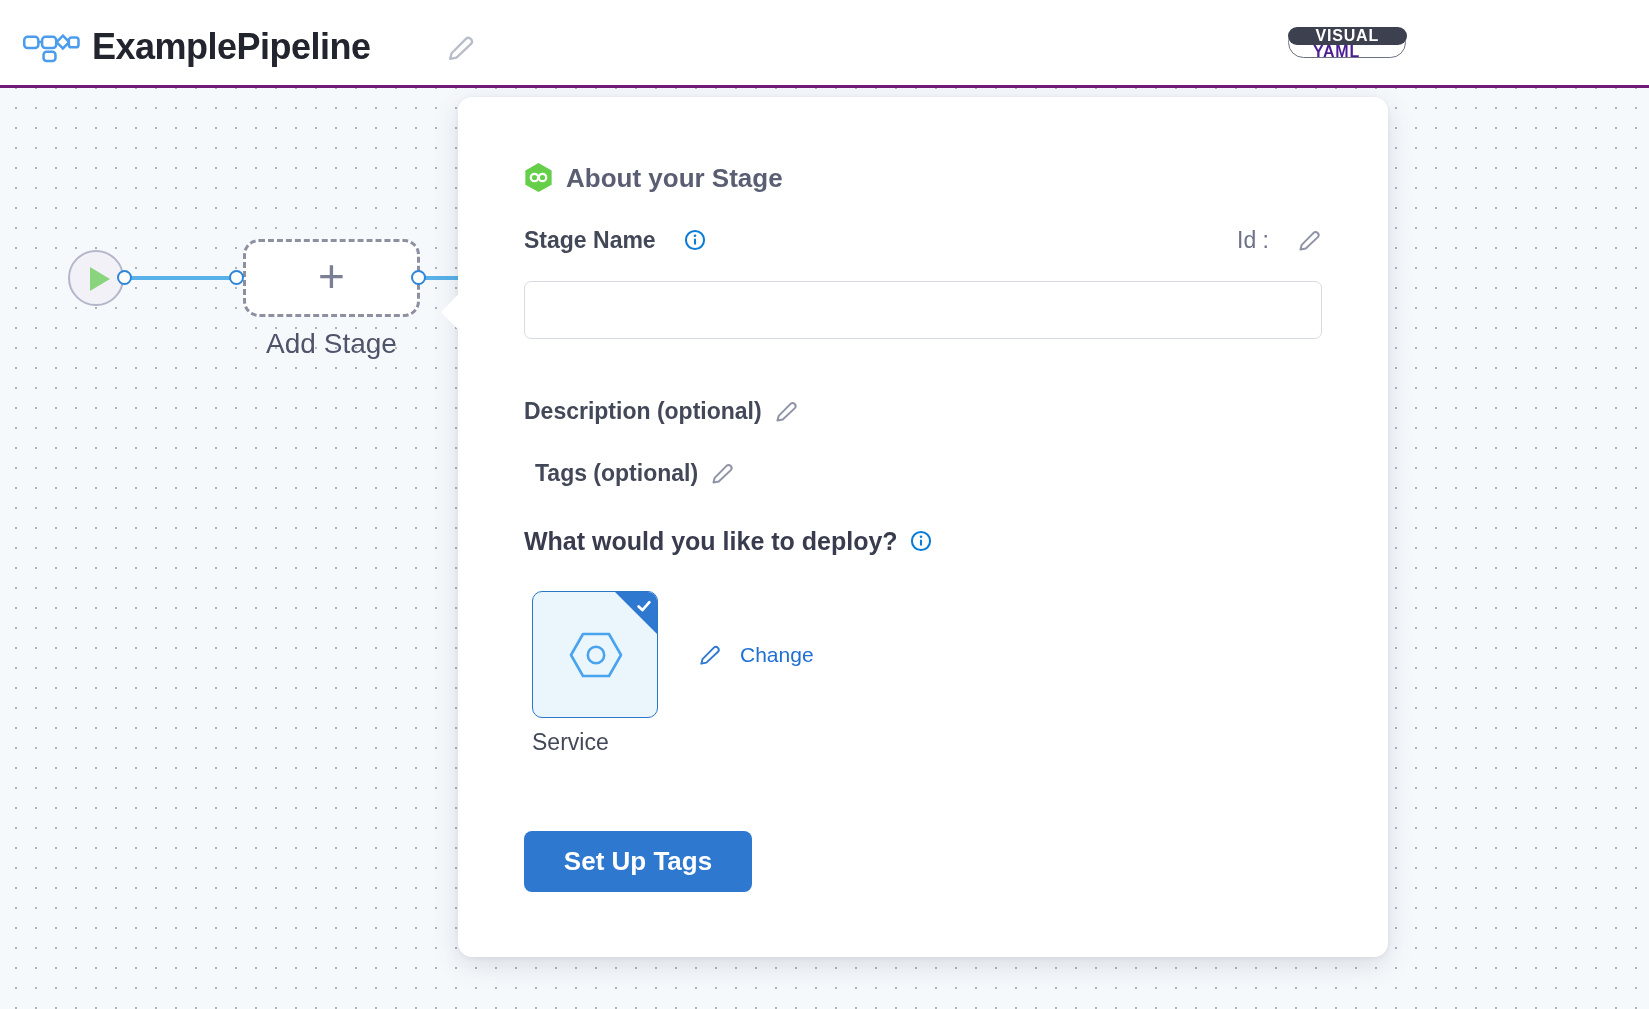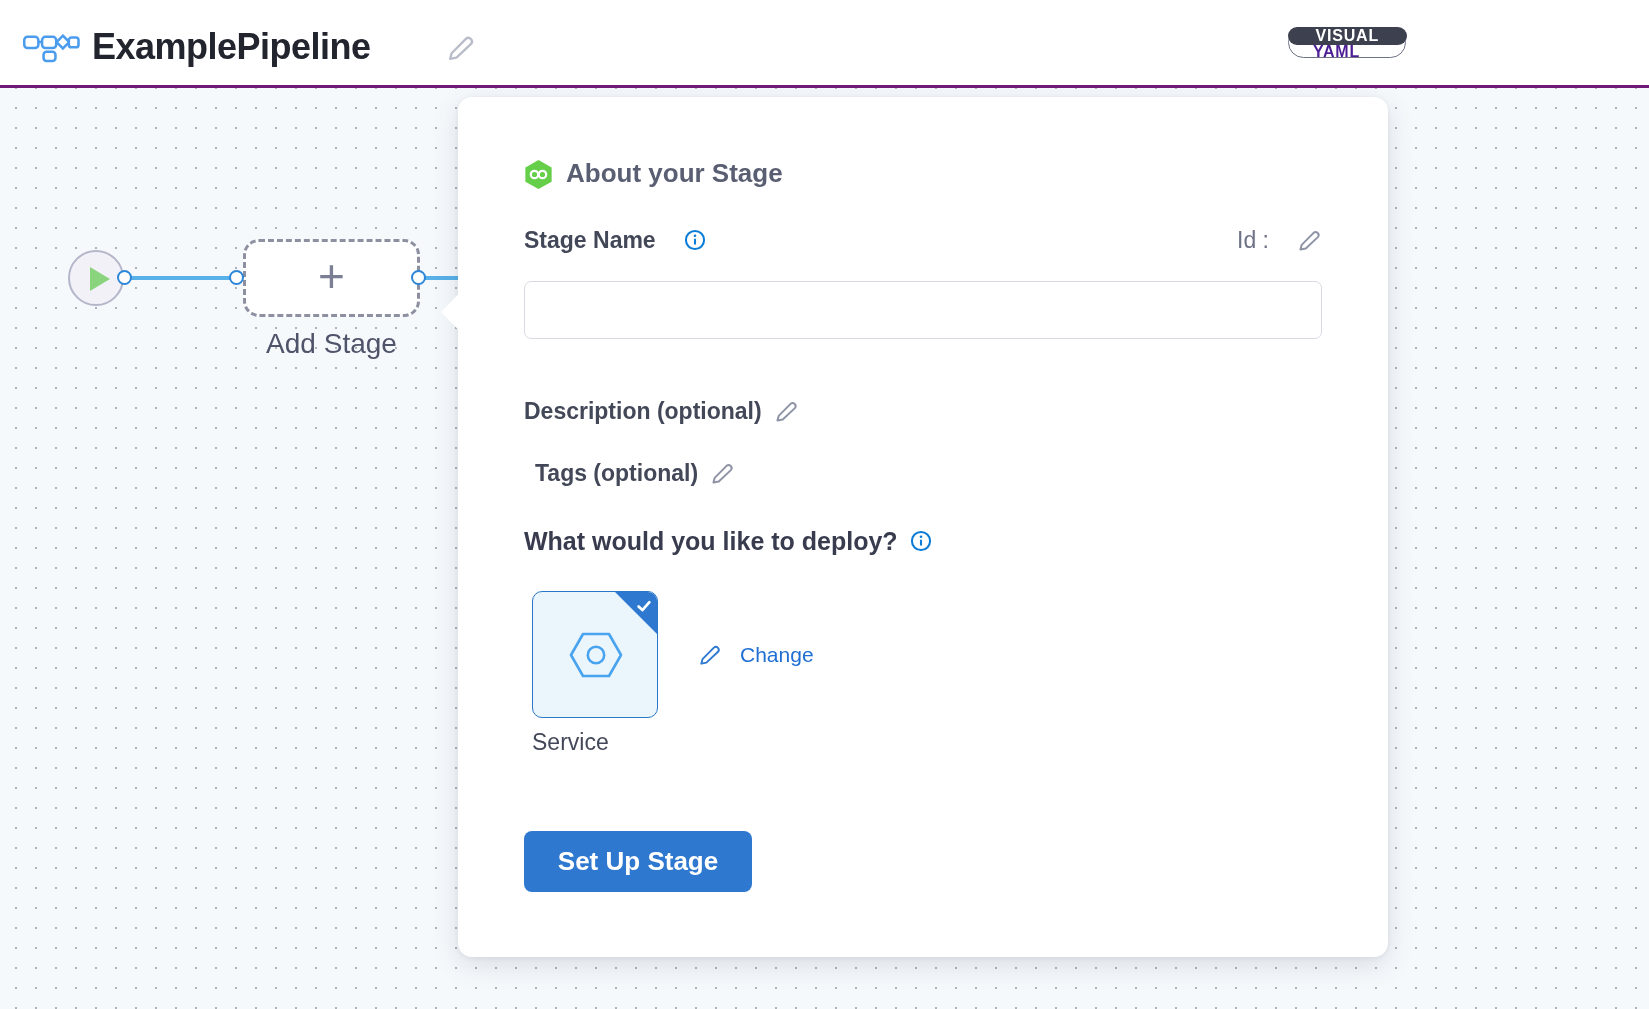--- a/index.html
+++ b/index.html
@@ -48,21 +48,21 @@
   .plus-glyph { font-size: 46px; font-weight: 400; color: #7b7f93; line-height: 1; margin-top: -4px; }
   .add-stage-label { position: absolute; left: 223px; top: 240px; width: 217px; text-align: center;
     font-size: 28px; color: #50546a; }
 
   
   .panel { position: absolute; left: 458px; top: 9px; width: 930px; height: 860px; background: #ffffff;
     border-radius: 14px; box-shadow: 0 8px 28px rgba(40,50,80,0.14), 0 1px 4px rgba(40,50,80,0.08); z-index: 10; }
   .panel-caret { position: absolute; left: -12px; top: 202px; width: 26px; height: 26px; background: #ffffff;
     transform: rotate(45deg); border-radius: 3px; }
 
-  .panel-head { position: absolute; left: 66px; top: 61px; height: 36px; display: flex; align-items: flex-start; gap: 13px; }
+  .panel-head { position: absolute; left: 66px; top: 61px; height: 36px; display: flex; align-items: flex-end; gap: 13px; }
   .deploy-badge { width: 29px; height: 33px; }
   .panel-title { font-size: 26px; font-weight: 700; color: #5a5e72; }
 
   .row-stage { position: absolute; left: 66px; top: 128px; width: 798px; height: 30px;
     display: flex; align-items: center; justify-content: space-between; }
   .row-left, .row-right { display: flex; align-items: center; gap: 28px; }
   .field-label { font-size: 23px; font-weight: 600; color: #434859; }
   .id-label { font-size: 23px; color: #6e7286; }
   .info-ic { width: 22px; height: 22px; color: #0a7cd7; cursor: pointer; }
   .pencil-ic { width: 25px; height: 25px; color: #8f93a6; cursor: pointer; }
@@ -210,15 +210,15 @@
 
     <div class="change-row">
       <svg class="change-pencil" viewBox="0 0 16 16">
         <path d="M2.2 13.8 L3 10.8 L10.6 3.1 a1.95 1.95 0 0 1 2.75 2.75 L5.6 13.1 L2.2 13.8 Z" fill="none" stroke="currentColor" stroke-width="1.25" stroke-linejoin="round"></path>
       </svg>
       <span class="change-label">Change</span>
     </div>
 
     <div class="service-caption">Service</div>
 
-    <button class="setup-btn">Set Up Stage</button>
+    <button class="setup-btn">Set Up Tags</button>
   </div>
 </div>
 
 </body></html>

